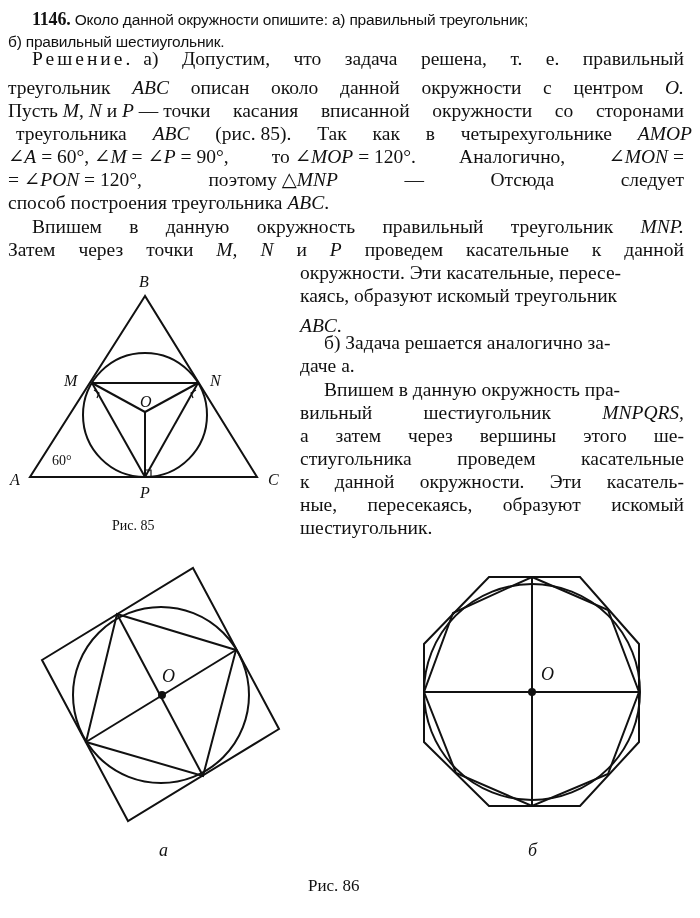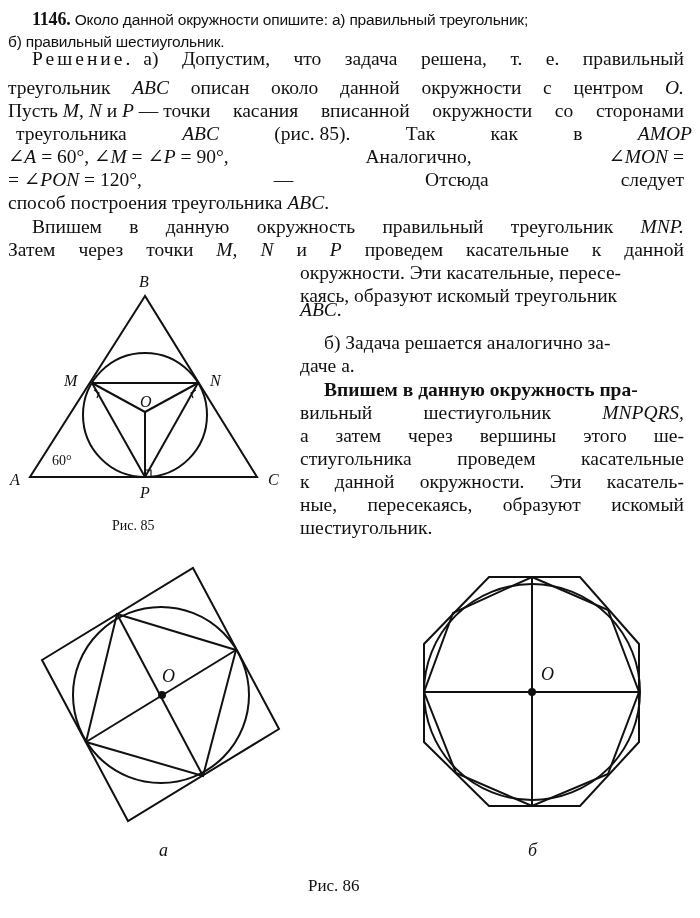--- a/index.html
+++ b/index.html
@@ -56,29 +56,32 @@
     <span>со</span>
     <span>сторонами</span>
 </div>
 <div class="line just" style="left:16px;top:123px;width:676px;">
   <span>треугольника</span>
     <i>ABC</i>
     <span>(рис. 85).</span>
     <span>Так</span>
     <span>как</span>
     <span>в</span>
+    <span>четырехугольнике</span>
     <i>AMOP</i>
 </div>
 <div class="line just" style="left:8px;top:146px;width:676px;">
   <span>∠<i>A</i> = 60°, ∠<i>M</i> = ∠<i>P</i> = 90°,</span>
+    <span>то ∠<i>MOP</i> = 120°.</span>
     <span>Аналогично,</span>
     <span>∠<i>MON</i> =</span>
 </div>
 <div class="line just" style="left:8px;top:169px;width:676px;">
   <span>= ∠<i>PON</i> = 120°,</span>
+    <span>поэтому △<i>MNP</i></span>
     <span>—</span>
     <span>Отсюда</span>
     <span>следует</span>
 </div>
 <div class="line" style="left:8px;top:192px;">
   способ построения треугольника <i>ABC</i>.
 </div>
 <div class="line just" style="left:32px;top:216px;width:652px;gap:27px;">
   <span>Впишем</span>
     <span>в</span>
@@ -98,24 +101,24 @@
     <i>P</i>
     <span>проведем</span>
     <span>касательные</span>
     <span>к</span>
     <span>данной</span>
 </div>
 
 <div>
   <div class="line" style="left:300px;top:262px;">окружности. Эти касательные, пересе-</div>
   <div class="line" style="left:300px;top:285px;">каясь, образуют искомый треугольник</div>
-  <div class="line" style="left:300px;top:299px;text-align:center;"><i>ABC</i>.</div>
+  <div class="line" style="left:300px;top:315px;text-align:center;"><i>ABC</i>.</div>
   <div class="line" style="left:324px;top:332px;">б) Задача решается аналогично за-</div>
   <div class="line" style="left:300px;top:355px;">даче а.</div>
-  <div class="line" style="left:324px;top:379px;font-weight:bold;">Впишем в данную окружность пра-</div>
+  <div class="line" style="left:324px;top:379px;">Впишем в данную окружность пра-</div>
   <div class="line just" style="left:300px;top:402px;width:384px;">
     <span>вильный</span>
       <span>шестиугольник</span>
       <i>MNPQRS,</i>
   </div>
   <div class="line just" style="left:300px;top:425px;width:384px;">
     <span>а</span>
       <span>затем</span>
       <span>через</span>
       <span>вершины</span>

